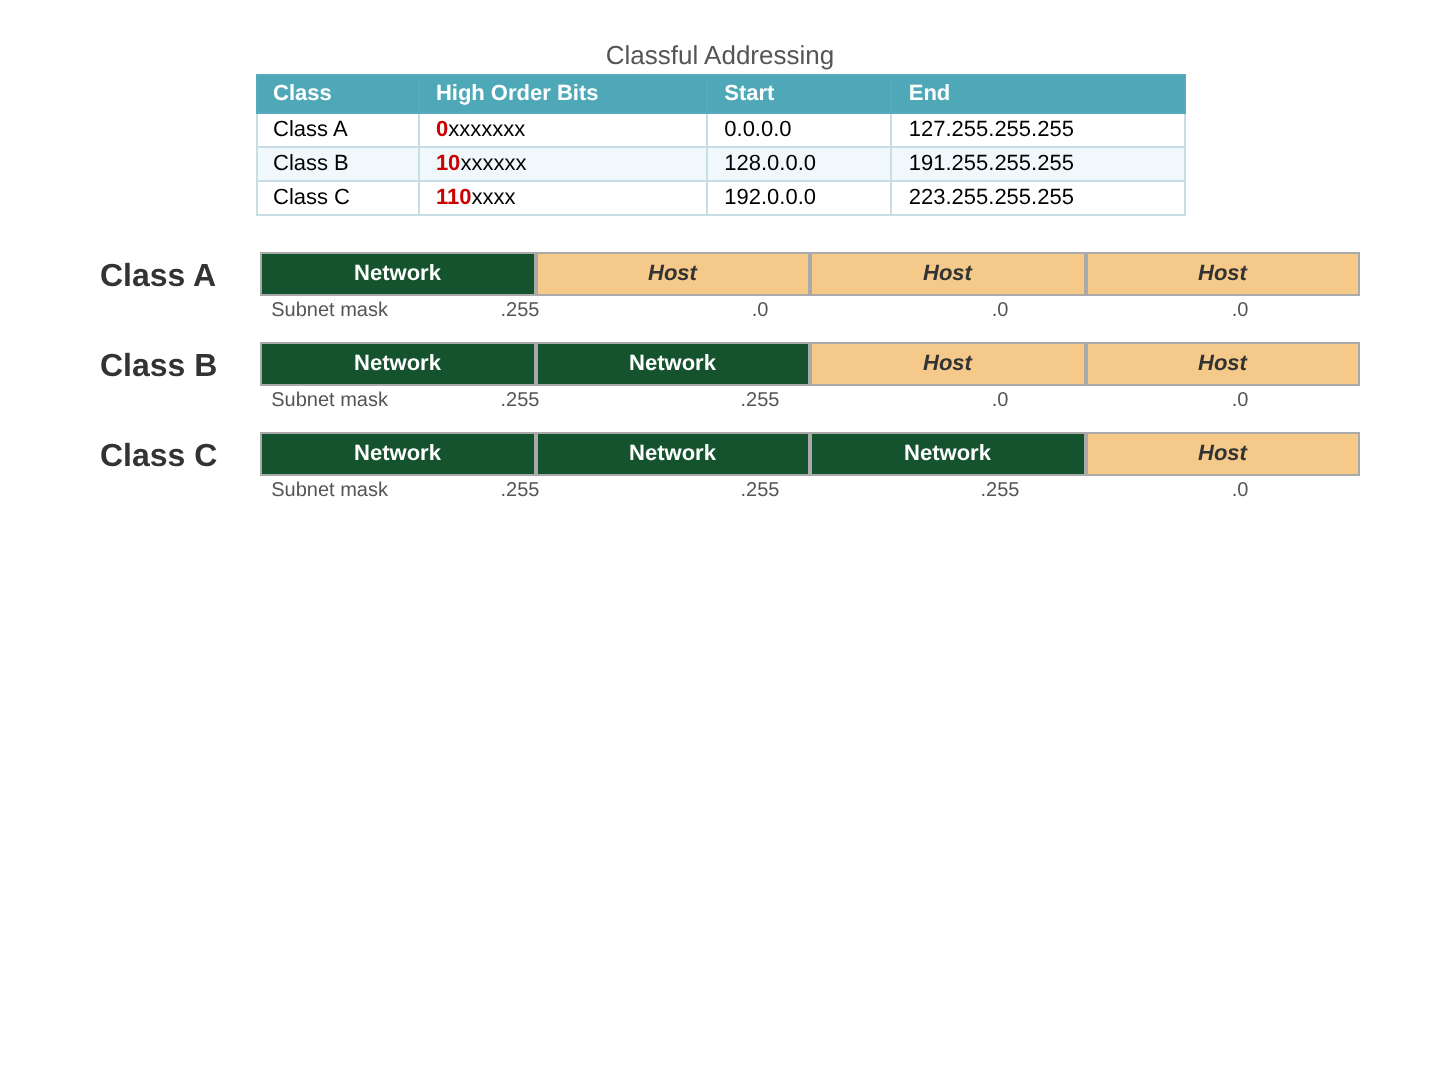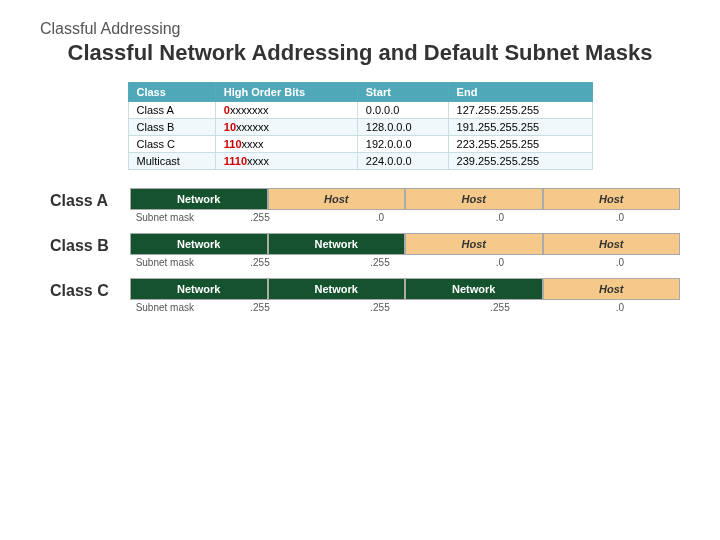--- a/index.html
+++ b/index.html
@@ -11,22 +11,22 @@
       overflow: hidden;
     }
 
     .page {
       width: 720px;
       height: 540px;
       padding: 20px 40px;
     }
 
     .subtitle {
-      text-align: left;
-      font-size: 16px;
+      text-align: center;
+      font-size: 13px;
       color: #555;
       margin-bottom: 2px;
     }
 
     .title {
       text-align: center;
       font-size: 22px;
       font-weight: bold;
       color: #333;
       margin-bottom: 16px;
@@ -138,21 +138,20 @@
       text-align: center;
       font-size: 10px;
       color: #555;
     }
   </style>
 </head>
 <body>
 
 <div class="page">
   <div class="subtitle">Classful Addressing</div>
-  <div class="title">Classful Network Addressing and Default Subnet Masks</div>
 
   <table class="addr-table">
     <thead>
       <tr>
         <th>Class</th>
         <th>High Order Bits</th>
         <th>Start</th>
         <th>End</th>
       </tr>
     </thead>
@@ -168,26 +167,20 @@
           <td><span class="highlight-bits">10</span><span>xxxxxx</span></td>
           <td>128.0.0.0</td>
           <td>191.255.255.255</td>
         </tr>
         <tr>
           <td>Class C</td>
           <td><span class="highlight-bits">110</span><span>xxxx</span></td>
           <td>192.0.0.0</td>
           <td>223.255.255.255</td>
         </tr>
-        <tr>
-          <td>Multicast</td>
-          <td><span class="highlight-bits">1110</span><span>xxxx</span></td>
-          <td>224.0.0.0</td>
-          <td>239.255.255.255</td>
-        </tr>
       </tbody>
   </table>
 
   <div id="class-diagrams">
       <div class="class-section">
         <div class="class-label">Class A</div>
         <div class="class-diagram">
           <div class="octet-row">
             <div class="octet-box octet-network">Network</div>
             <div class="octet-box octet-host">Host</div>

